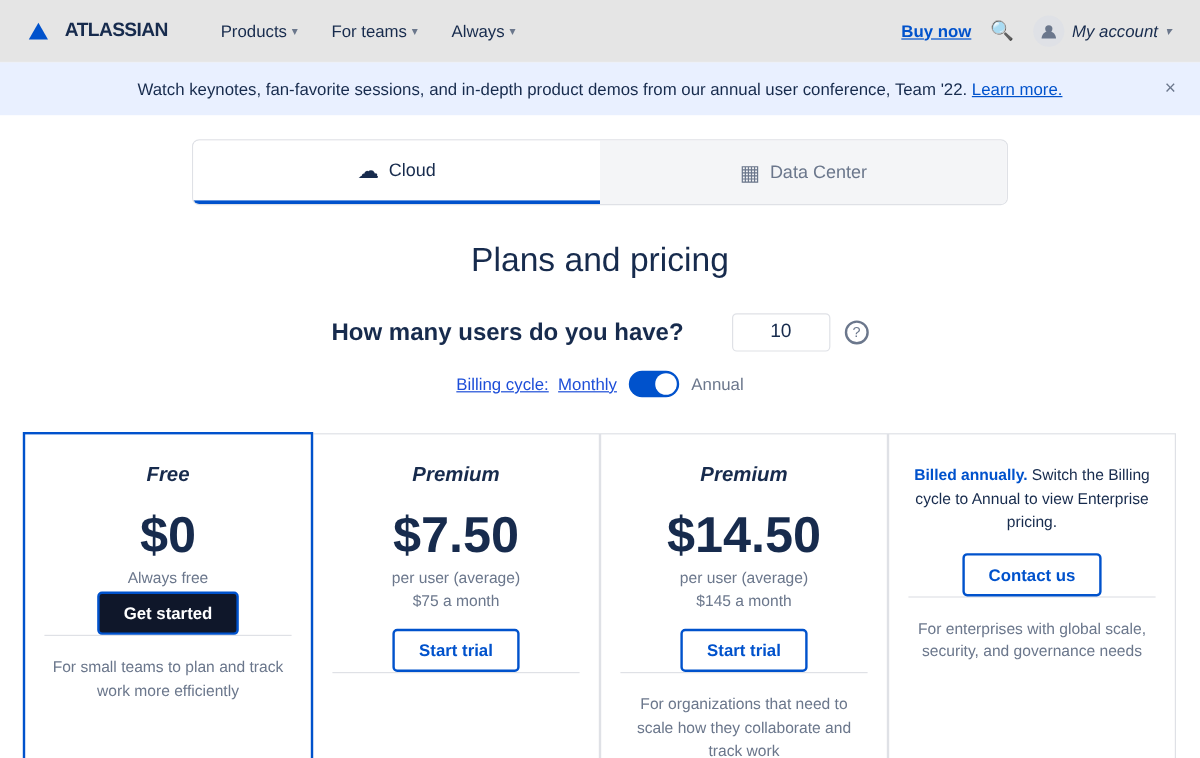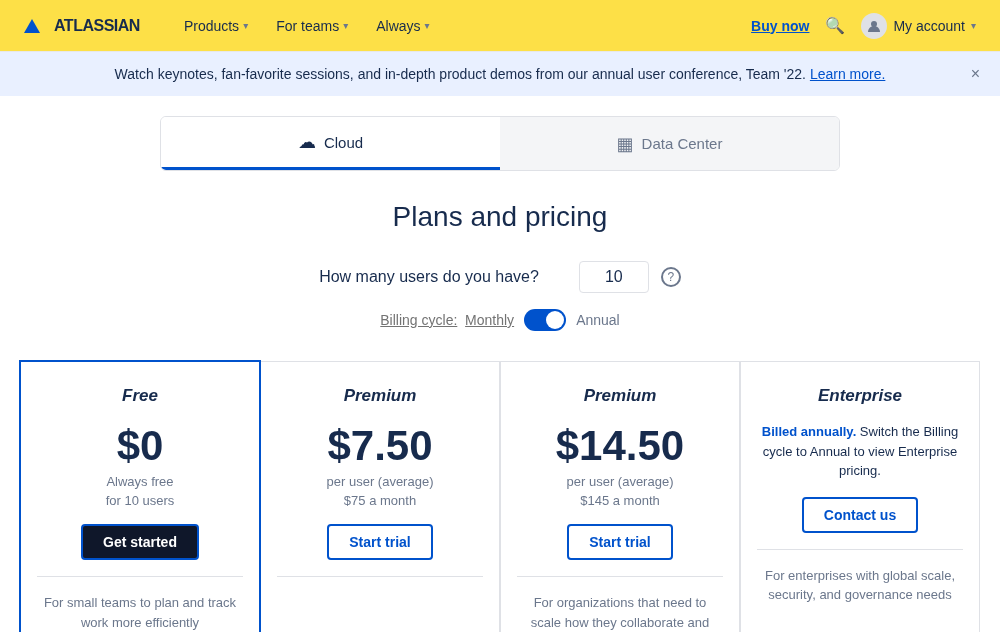--- a/index.html
+++ b/index.html
@@ -4,21 +4,21 @@
   <style>
     * { box-sizing: border-box; margin: 0; padding: 0; }
     body { font-family: -apple-system, BlinkMacSystemFont, 'Segoe UI', sans-serif; background: #fff; color: #172b4d; font-size: 14px; }
 
     
     .navbar {
       display: flex;
       align-items: center;
       padding: 0 24px;
       height: 52px;
-      background: #fde047;
+      background: #e5e5e5;
       border-bottom: 1px solid #e8e8e8;
     }
     .navbar-logo {
       display: flex;
       align-items: center;
       gap: 8px;
       margin-right: 32px;
     }
     .navbar-logo .logo-text {
       font-size: 16px;
@@ -59,20 +59,21 @@
       color: #6b778c;
       font-size: 16px;
     }
     .account-btn {
       display: flex;
       align-items: center;
       gap: 6px;
       cursor: pointer;
       font-size: 14px;
       color: #172b4d;
+      font-style: italic;
     }
     .account-avatar {
       width: 26px;
       height: 26px;
       border-radius: 50%;
       background: #dfe1e6;
       display: flex;
       align-items: center;
       justify-content: center;
       color: #6b778c;
@@ -151,25 +152,26 @@
 
     
     .user-count-row {
       display: flex;
       align-items: center;
       justify-content: center;
       gap: 12px;
       margin-bottom: 16px;
     }
     .user-count-label {
-      font-size: 16px;
-      color: #172b4d;
+      font-size: 20px;
+      color: #172b4d;
+      font-weight: bold;
     }
     .user-count-input {
-      width: 70px;
+      width: 82px;
       padding: 6px 10px;
       border: 1px solid #dfe1e6;
       border-radius: 4px;
       font-size: 16px;
       text-align: center;
       color: #172b4d;
       margin-left: 28px;
     }
     .help-icon {
       width: 20px;
@@ -191,21 +193,21 @@
       justify-content: center;
       gap: 10px;
       margin-bottom: 30px;
     }
     .billing-label {
       font-size: 14px;
       color: #172b4d;
     }
     .billing-label span {
       text-decoration: underline;
-      color: #737373;
+      color: #1d4ed8;
     }
     .toggle {
       width: 42px;
       height: 22px;
       background: #0052cc;
       border-radius: 11px;
       position: relative;
       cursor: pointer;
     }
     .toggle-knob {
@@ -267,21 +269,21 @@
       color: #6b778c;
       margin-bottom: 16px;
     }
     .plan-btn {
       display: inline-block;
       padding: 8px 20px;
       border-radius: 4px;
       font-size: 14px;
       font-weight: 600;
       cursor: pointer;
-      margin-bottom: 16px;
+      margin-bottom: 0;
     }
     .plan-btn.primary {
       background: #0f172a;
       color: #fff;
       border: 2px solid #0052cc;
     }
     .plan-btn.secondary {
       background: #fff;
       color: #0052cc;
       border: 2px solid #0052cc;
@@ -395,21 +397,20 @@
     </div>
     <span class="billing-annual">Annual</span>
   </div>
 
   <div class="pricing-cards">
 
     <div class="pricing-card highlighted">
       <div class="plan-name">Free</div>
       <div class="plan-price">$0</div>
       <div class="plan-price-sub">Always free</div>
-      <div class="plan-price-month">for 10 users</div>
       <button class="plan-btn primary">Get started</button>
       <div class="divider-line"></div>
       <div class="plan-desc">For small teams to plan and track work more efficiently</div>
     </div>
 
     <div class="pricing-card">
       <div class="plan-name">Premium</div>
       <div class="plan-price">$7.50</div>
       <div class="plan-price-sub">per user (average)</div>
       <div class="plan-price-month">$75 a month</div>
@@ -421,21 +422,20 @@
       <div class="plan-name">Premium</div>
       <div class="plan-price">$14.50</div>
       <div class="plan-price-sub">per user (average)</div>
       <div class="plan-price-month">$145 a month</div>
       <button class="plan-btn secondary">Start trial</button>
       <div class="divider-line"></div>
       <div class="plan-desc">For organizations that need to scale how they collaborate and track work</div>
     </div>
 
     <div class="pricing-card">
-      <div class="plan-name">Enterprise</div>
       <div class="enterprise-text">
         <a href="#">Billed annually.</a><span> Switch the Billing cycle to Annual to view Enterprise pricing.</span>
       </div>
       <button class="plan-btn secondary">Contact us</button>
       <div class="divider-line"></div>
       <div class="plan-desc">For enterprises with global scale, security, and governance needs</div>
     </div>
 
   </div>
 </div>

